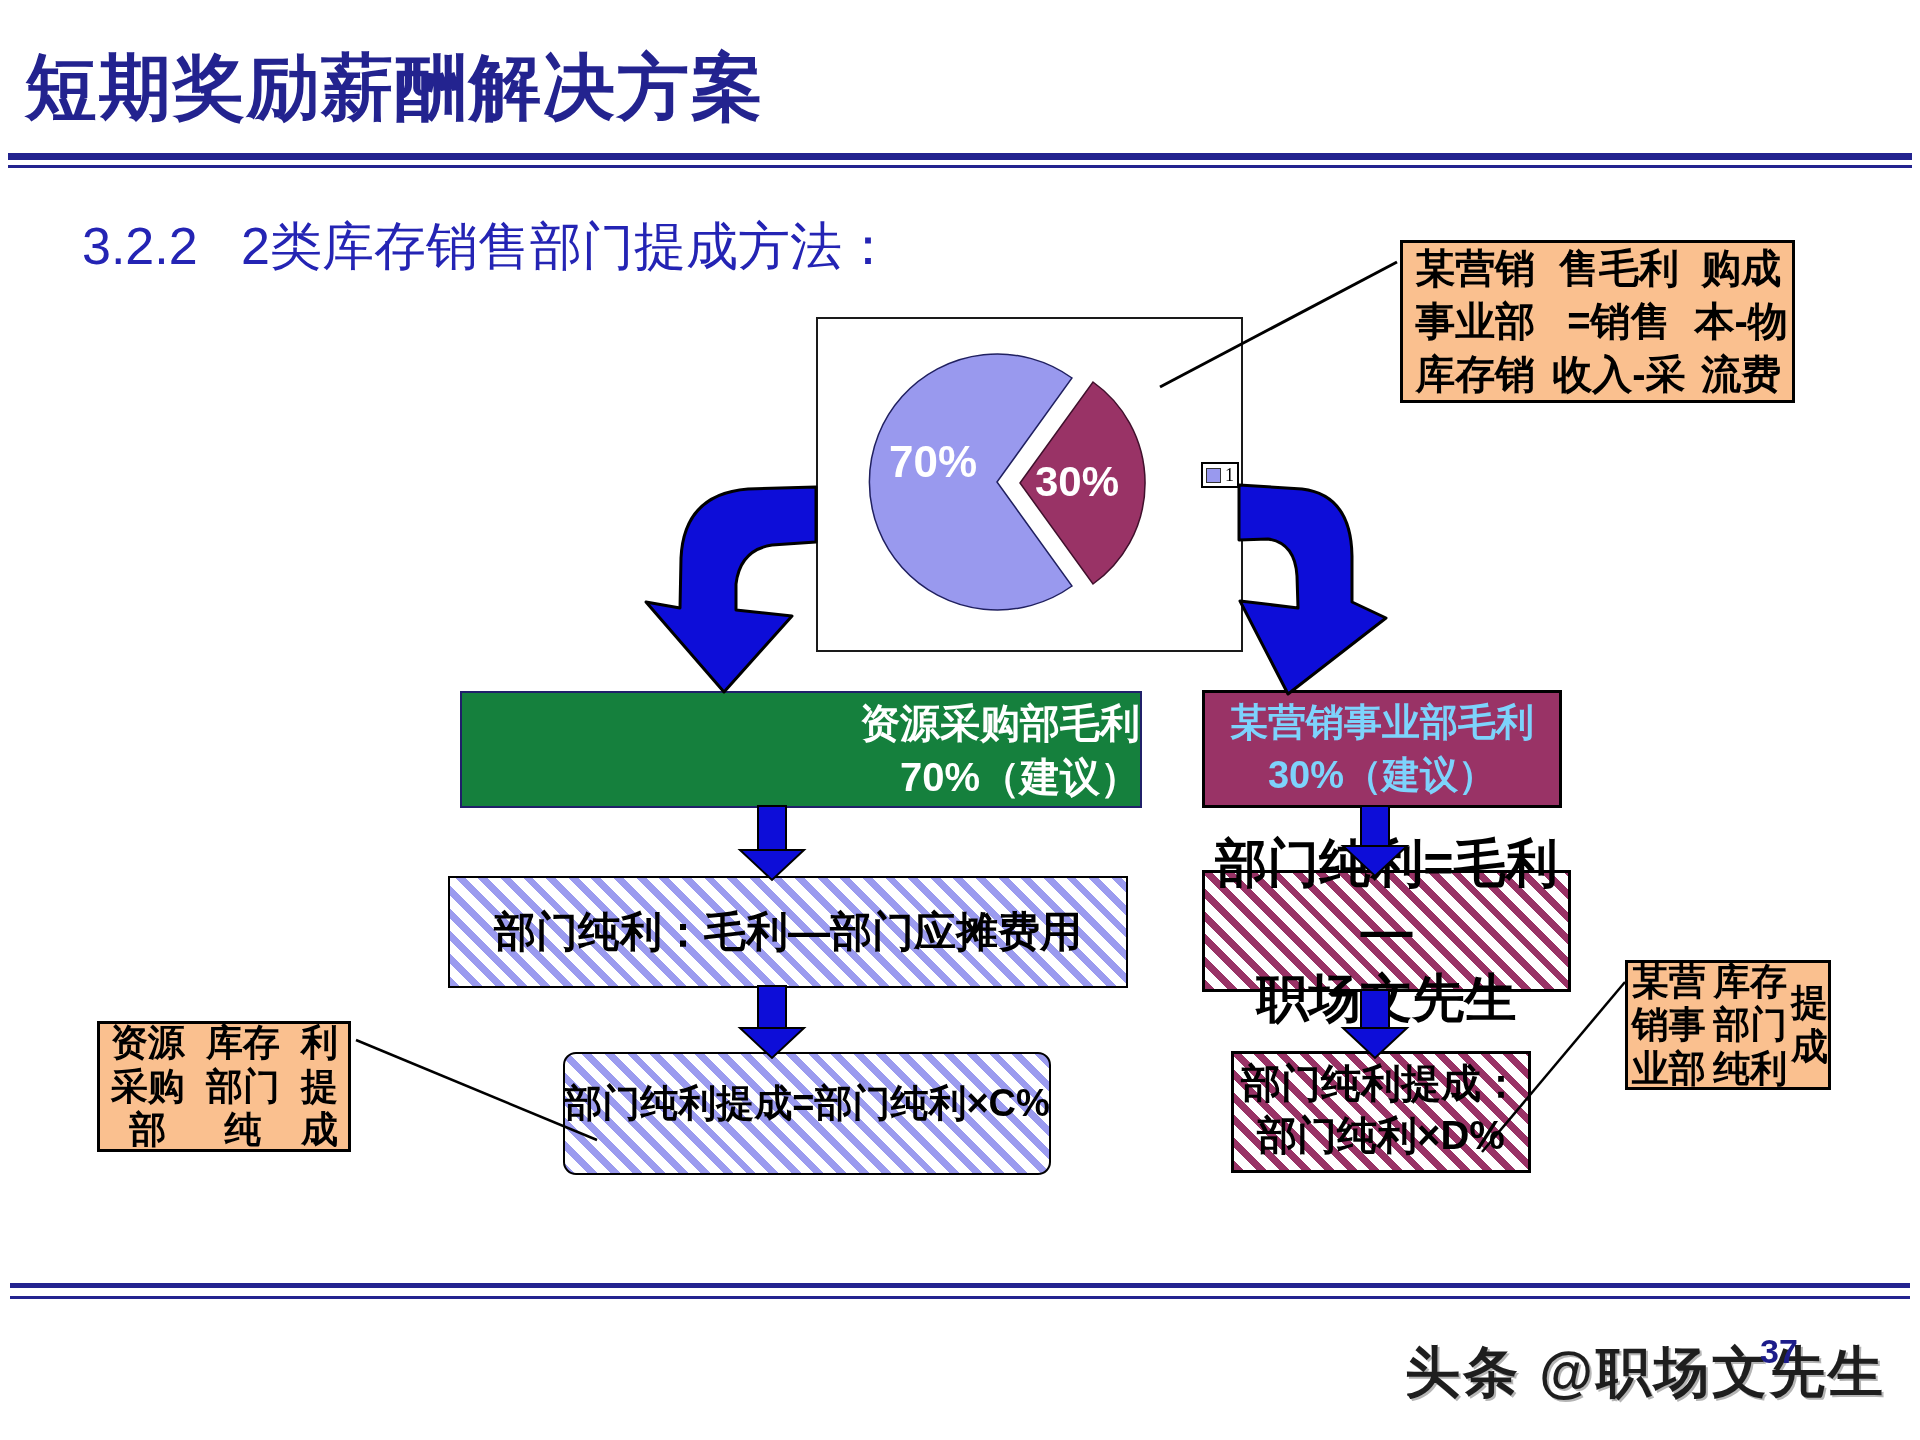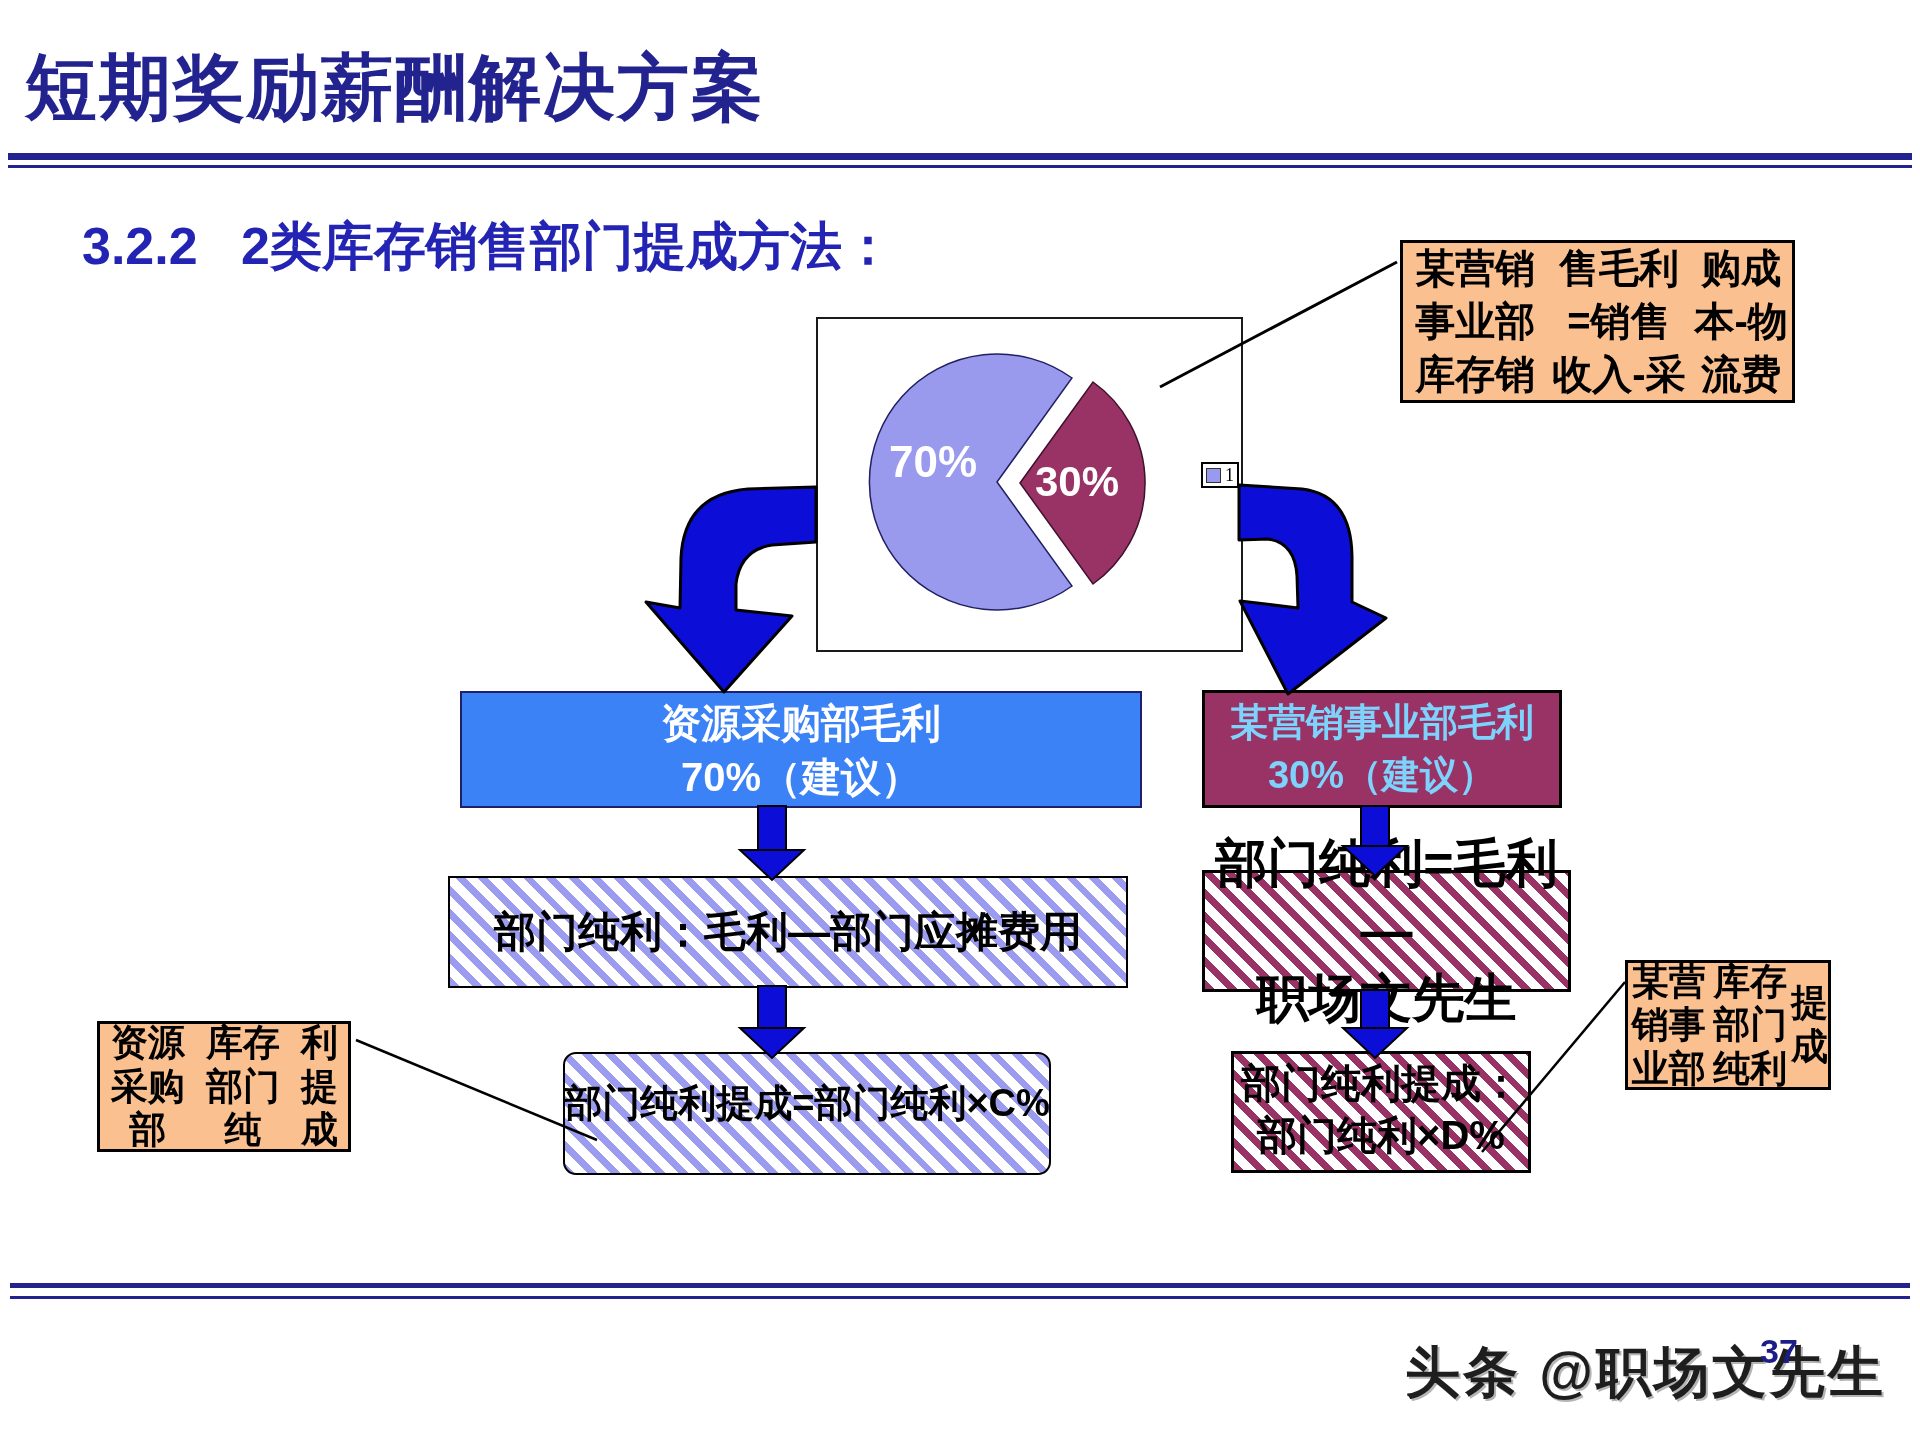--- a/index.html
+++ b/index.html
@@ -6,32 +6,32 @@
   #slide{position:relative;width:1920px;height:1440px;background:#ffffff;overflow:hidden;
          font-family:"Liberation Sans","DejaVu Sans",sans-serif;}
   .abs{position:absolute;}
   
   #main-title{left:25px;top:40px;font-size:72px;font-weight:bold;color:#23238F;letter-spacing:2px;white-space:pre;}
   .rule{background:#23238F;}
   #rule-top-thick{left:8px;top:153px;width:1904px;height:7px;}
   #rule-top-thin{left:8px;top:165px;width:1904px;height:3px;}
   #rule-bottom-thick{left:10px;top:1283px;width:1900px;height:5px;}
   #rule-bottom-thin{left:10px;top:1296px;width:1900px;height:3px;}
-  #section-heading{left:82px;top:212px;font-size:52px;font-weight:bold;color:#2424B4;white-space:pre;}
+  #section-heading{left:82px;top:212px;font-size:52px;font-weight:normal;color:#2424B4;white-space:pre;}
   
   #chart-frame{left:816px;top:317px;width:423px;height:331px;background:#fff;border:2px solid #1a1a1a;z-index:2;}
   
   #pie-legend{left:1201px;top:462px;width:38px;height:26px;background:#fff;border:2px solid #000;
               display:flex;align-items:center;gap:4px;padding:0 3px;box-sizing:border-box;z-index:6;}
   #pie-legend .swatch{width:13px;height:13px;background:#9999EE;border:1px solid #333;}
   #pie-legend .lbl{font-size:18px;color:#000;font-family:"Liberation Serif","DejaVu Serif",serif;}
   
   .flowbox{box-sizing:border-box;display:flex;flex-direction:column;align-items:center;justify-content:center;
            text-align:center;font-weight:bold;z-index:2;}
-  .purple-solid{background:#3b82f6;border:2px solid #20206a;color:#ffffff;}
+  .purple-solid{background:#15803d;border:2px solid #20206a;color:#ffffff;align-items:flex-end;}
   .maroon-solid{background:#993366;border:3px solid #000;color:#7dd3fc;}
   .hatch-purple{background:repeating-linear-gradient(45deg,#9b9bef 0 7px,#ffffff 7px 16px);border:2px solid #000;color:#000;}
   .hatch-maroon{background:repeating-linear-gradient(45deg,#993366 0 7px,#ffffff 7px 16px);border:3px solid #000;color:#000;}
   .callout{background:#FAC08F;border:3px solid #000;color:#000;box-sizing:border-box;display:flex;flex-direction:row;
            align-items:center;justify-content:center;text-align:center;font-weight:bold;z-index:2;}
   #box1-left{left:460px;top:691px;width:682px;height:117px;font-size:40px;line-height:1.35;}
   #box2-left{left:448px;top:876px;width:680px;height:112px;font-size:42px;white-space:nowrap;}
   #box3-left{left:563px;top:1052px;width:488px;height:123px;font-size:38px;justify-content:flex-start;padding-top:24px;white-space:nowrap;border-radius:13px;}
   #box1-right{left:1202px;top:690px;width:360px;height:118px;font-size:38px;line-height:1.4;}
   #box2-right{left:1202px;top:870px;width:369px;height:122px;font-size:52px;line-height:1.3;}

